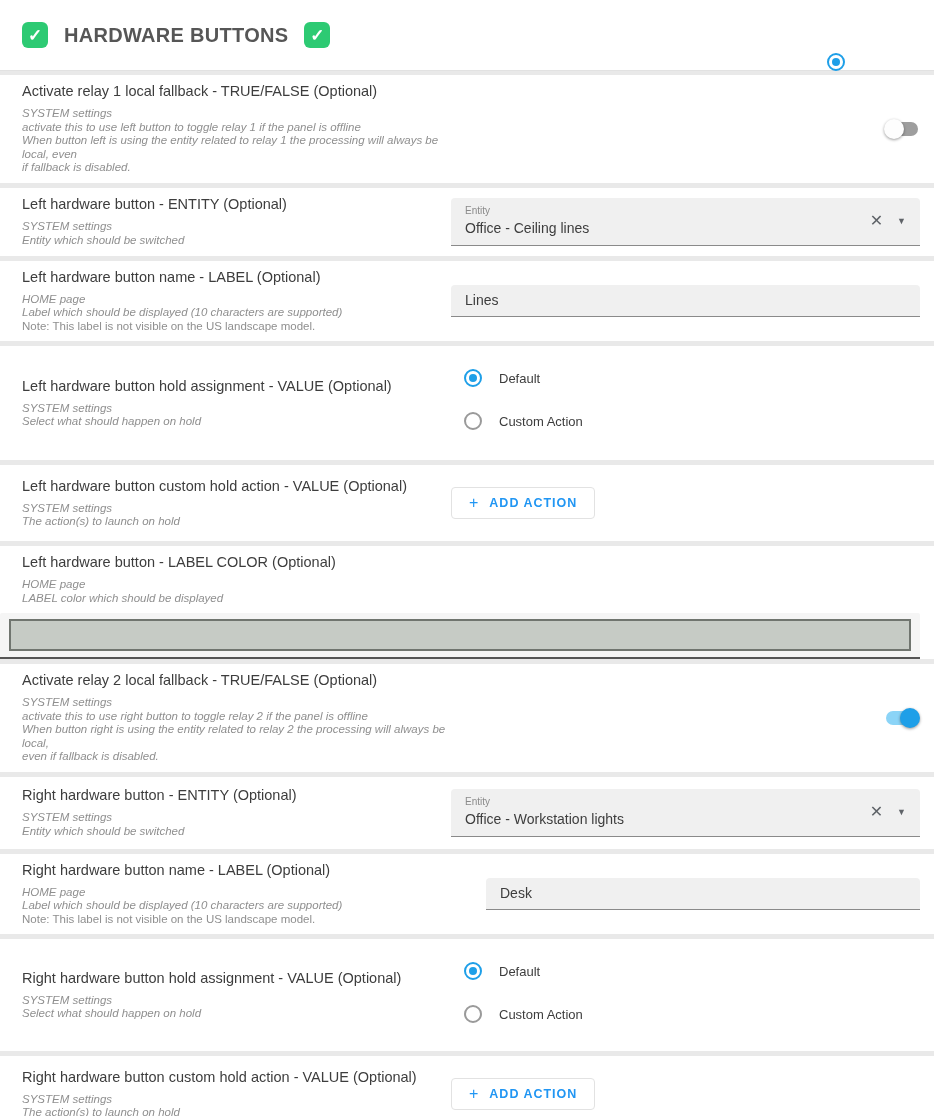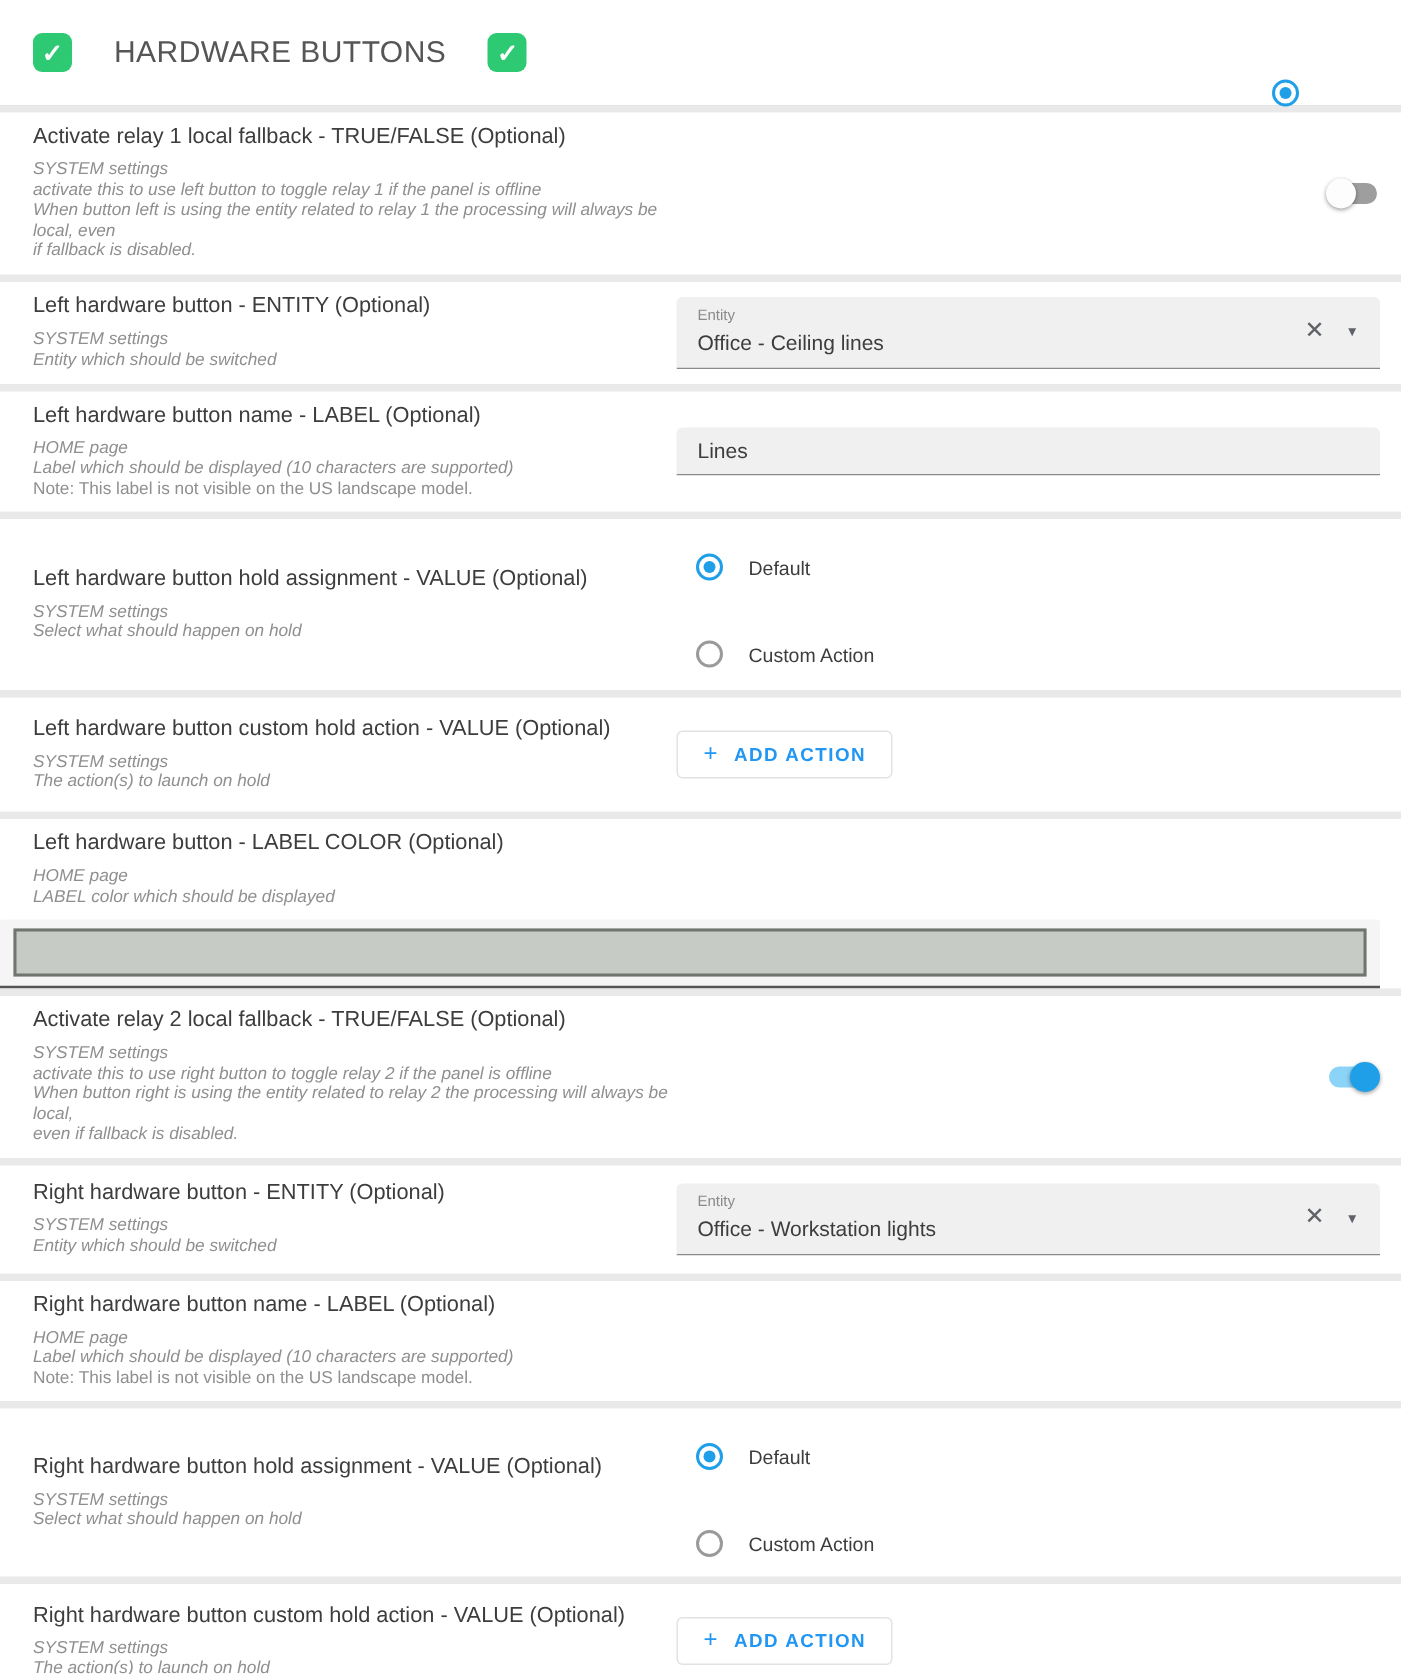--- a/index.html
+++ b/index.html
@@ -14,36 +14,36 @@
     position:relative; background:#fff; height:71px;
     display:flex; align-items:center; gap:12px;
     padding-left:22px; margin-bottom:4px;
     border-bottom:1px solid #e2e2e2;
   }
   .check {
     width:26px; height:26px; border-radius:6px;
     display:flex; align-items:center; justify-content:center;
     color:#fff; font-size:17px; font-weight:bold;
   }
-  .hdr h1 { font-size:20px; font-weight:normal; color:#565656; margin:16px; letter-spacing:.3px; }
+  .hdr h1 { font-size:20px; font-weight:bold; color:#565656; margin:4px; letter-spacing:.3px; }
   .hdr-radio { position:absolute; left:485px; top:27px; }
 
   .row { background:#ffffff; display:flex; margin-bottom:5px; }
   .left {
     width:451px; padding:8px 0 8px 22px;
     display:flex; flex-direction:column; justify-content:center;
   }
   .title { font-size:14.5px; color:#3d3d3d; margin-bottom:8px; }
   .desc  { font-size:11.5px; color:#8f8f8f; font-style:italic; line-height:13.5px; }
   .note  { font-size:11.5px; color:#8f8f8f; font-style:normal; line-height:13.5px; }
 
   .right { flex:1; display:flex; align-items:center; padding-right:14px; }
   .right.ctl-toggle { justify-content:flex-end; }
   .right.ctl-radios { flex-direction:column; align-items:flex-start; justify-content:flex-start;
-                      padding-top:23px; padding-left:13px; gap:40px;text-align:center; }
+                      padding-top:23px; padding-left:13px; gap:25px;text-align:center; }
   .right.ctl-button { align-items:center; }
 
   
   .toggle { position:relative; width:36px; height:20px; cursor:pointer; flex:none; }
   .toggle .track { position:absolute; top:3px; left:2px; width:32px; height:14px; border-radius:7px; background:#9e9e9e; }
   .toggle .thumb { position:absolute; top:0; left:0; width:20px; height:20px; border-radius:50%;
                    background:#fdfdfd; box-shadow:0 1px 3px rgba(0,0,0,.4); }
   .toggle.on .track { background:#8bd4f7; }
   .toggle.on .thumb { left:16px; background:var(--accent); }
 
@@ -209,20 +209,23 @@
         </div>
       </div>
     </div>
     <div class="row" style="min-height: 80px; gap: 35px;">
       <div class="left">
         <div class="title">Right hardware button name - LABEL (Optional)</div>
         <div class="desc">HOME page</div>
         <div class="desc">Label which should be displayed (10 characters are supported)</div>
         <div class="note">Note: This label is not visible on the US landscape model.</div>
       </div>
+      <div class="right ctl-text">
+        <input class="text-field" type="text" value="Desk" style="">
+      </div>
     </div>
     <div class="row" style="min-height: 112px;">
       <div class="left">
         <div class="title">Right hardware button hold assignment - VALUE (Optional)</div>
         <div class="desc">SYSTEM settings</div>
         <div class="desc">Select what should happen on hold</div>
       </div>
       <div class="right ctl-radios">
         <label class="radio-row">
           <span class="radio sel"></span>

